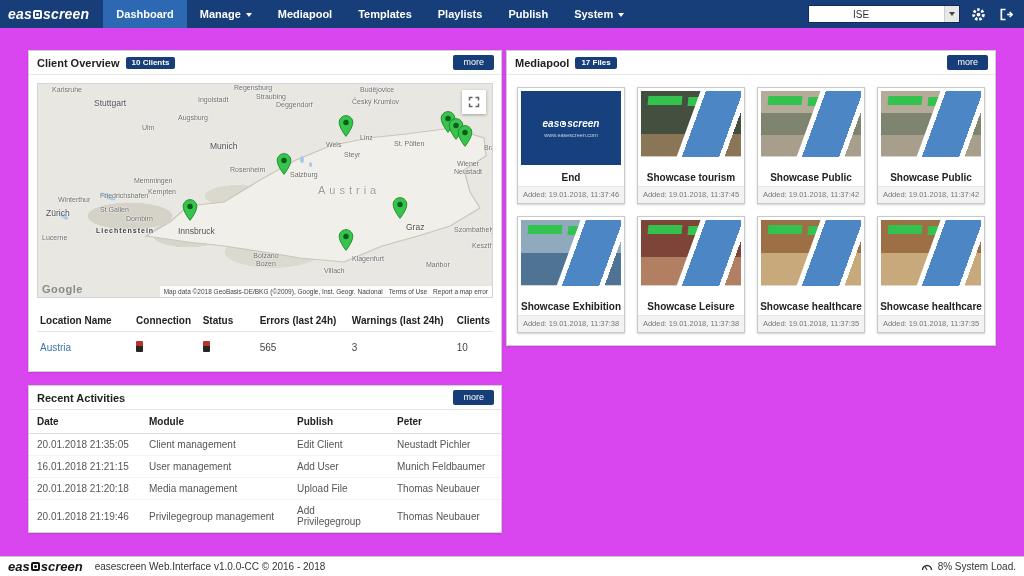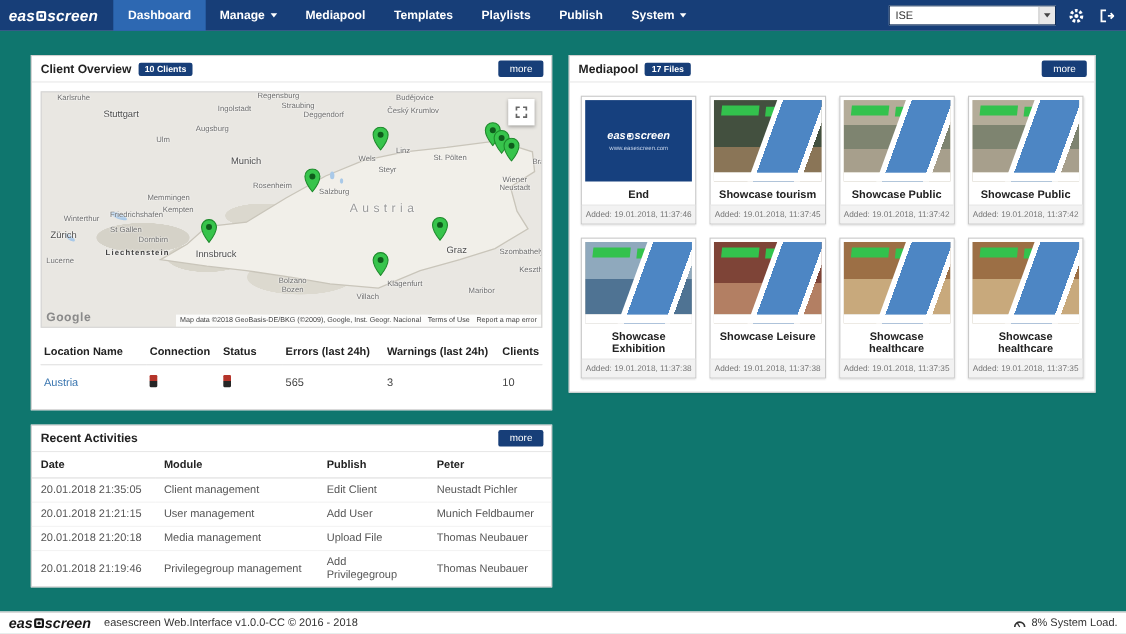--- a/index.html
+++ b/index.html
@@ -9,27 +9,27 @@
   .navbar { position:absolute; top:0; left:0; right:0; height:28px; background:#173e78; display:flex; align-items:stretch; color:#fff; z-index:50; }
   .brand { display:flex; align-items:center; font-style:italic; font-weight:bold; font-size:14px; padding:0 14px 0 8px; letter-spacing:.2px; }
   .logo-sq { display:inline-block; width:9px; height:9px; border:2px solid currentColor; border-radius:2px; margin:0 1px; position:relative; top:0px; }
   .logo-sq::after { content:""; position:absolute; left:50%; top:50%; width:3px; height:3px; margin:-1.5px 0 0 -1.5px; background:currentColor; border-radius:50%; }
   .nav-items { display:flex; list-style:none; }
   .nav-item { padding:0 13px; line-height:28px; font-size:11px; font-weight:bold; color:#fff; cursor:pointer; white-space:nowrap; }
   .nav-item.active { background:#2d68b2; }
   .caret { display:inline-block; width:0; height:0; border-left:3px solid transparent; border-right:3px solid transparent; border-top:4px solid #fff; margin-left:5px; position:relative; top:-1px; }
   .nav-right { margin-left:auto; display:flex; align-items:center; gap:9px; padding-right:10px; }
   .search-combo { display:flex; height:18px; background:#fff; border:1px solid #0e2c57; width:152px; }
-  .search-combo input { flex:1; border:none; outline:none; font-size:10px; padding:0 5px; color:#333; font-family:inherit; min-width:0; }
+  .search-combo input { flex:1; border:none; outline:none; font-size:10px; padding:0 5px; color:#333; font-family:inherit; min-width:0;margin-left:39px; }
   .combo-btn { width:15px; background:#e8e8e8; border:none; border-left:1px solid #ccc; cursor:pointer; display:flex; align-items:center; justify-content:center; }
   .combo-btn i { width:0; height:0; border-left:3px solid transparent; border-right:3px solid transparent; border-top:4px solid #444; }
   .icon-btn { display:flex; align-items:center; justify-content:center; width:18px; height:18px; cursor:pointer; }
 
   
-  .content { position:absolute; top:28px; left:0; right:0; bottom:20px; background:#0f766e; padding:22px 28px 0; display:flex; gap:15px; align-items:flex-start; overflow:hidden; }
+  .content { position:absolute; top:28px; left:0; right:0; bottom:20px; background:#d946ef; padding:22px 28px 0; display:flex; gap:4px; align-items:flex-start; overflow:hidden; }
   .col-left { width:474px; flex:none; }
   .col-right { flex:1; }
 
   .panel { background:#fff; border:1px solid #d0d0d0; box-shadow:0 1px 2px rgba(0,0,0,.10); }
   .panel + .panel { margin-top:13px; }
   .panel-header { height:24px; display:flex; align-items:center; padding:0 8px; border-bottom:1px solid #e8e8e8; position:relative; }
   .panel-title { font-size:11px; font-weight:bold; color:#222; }
   .badge { margin-left:6px; background:#173e78; color:#fff; font-size:8px; font-weight:bold; padding:2px 6px; border-radius:2px; line-height:1; }
   .more-btn { position:absolute; right:7px; top:4px; background:#173e78; color:#fff; border:none; font-size:9px; padding:3px 10px; border-radius:2px; cursor:pointer; line-height:1; font-family:inherit; }
 
@@ -280,21 +280,21 @@
           </tr>
         </thead>
         <tbody>
           <tr>
             <td>20.01.2018 21:35:05</td>
             <td>Client management</td>
             <td>Edit Client</td>
             <td>Neustadt Pichler</td>
           </tr>
           <tr>
-            <td>20.01.2018 21:21:15</td>
+            <td>16.01.2018 21:21:15</td>
             <td>User management</td>
             <td>Add User</td>
             <td>Munich Feldbaumer</td>
           </tr>
           <tr>
             <td>20.01.2018 21:20:18</td>
             <td>Media management</td>
             <td>Upload File</td>
             <td>Thomas Neubauer</td>
           </tr>

